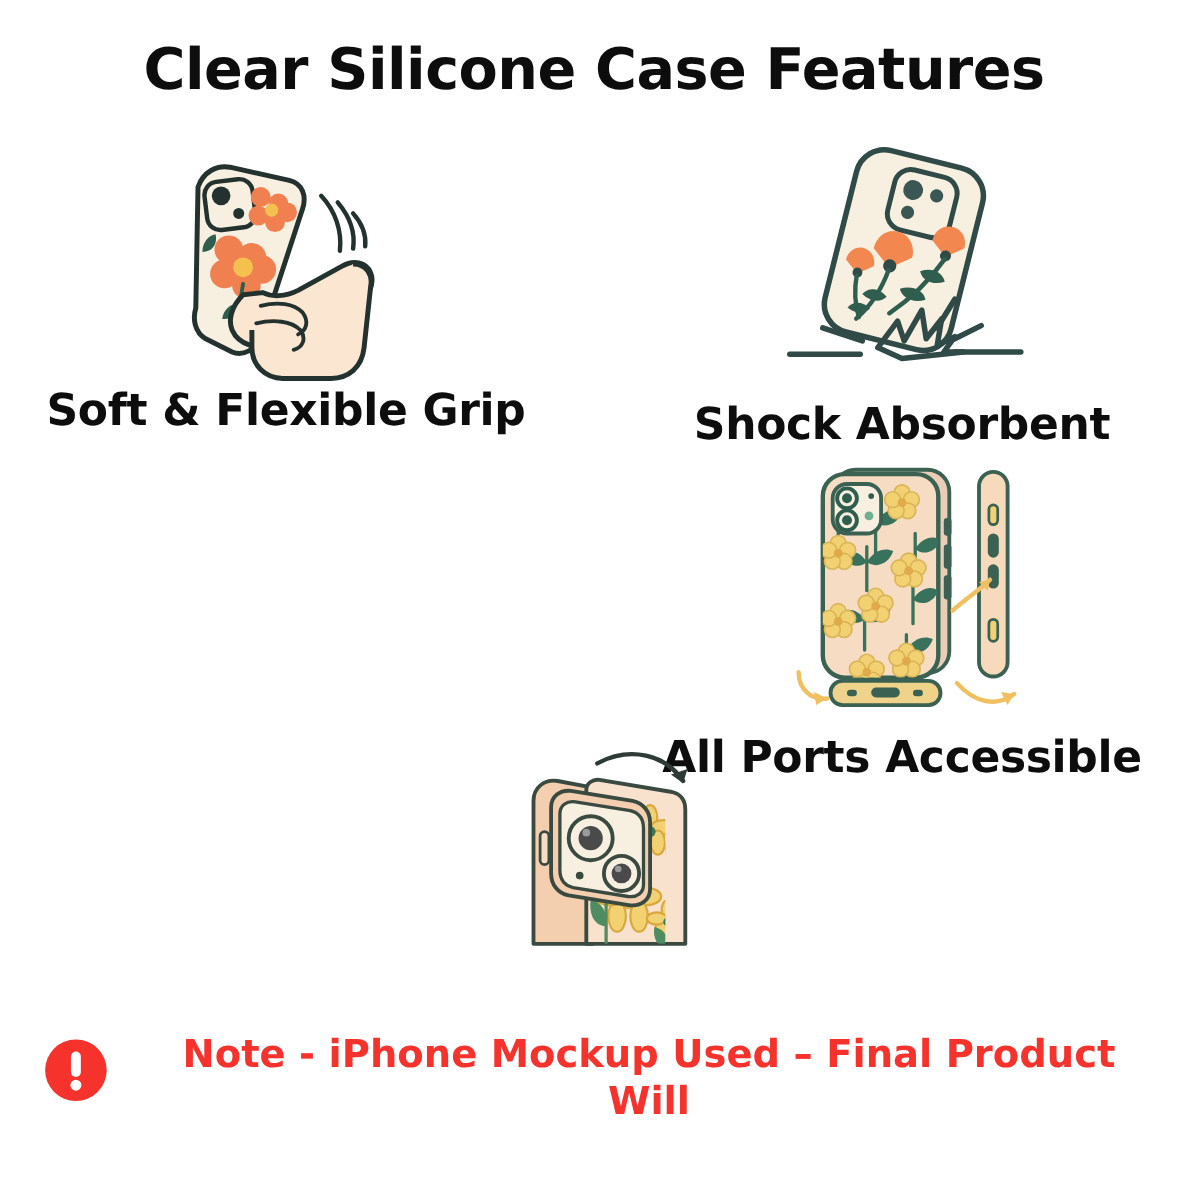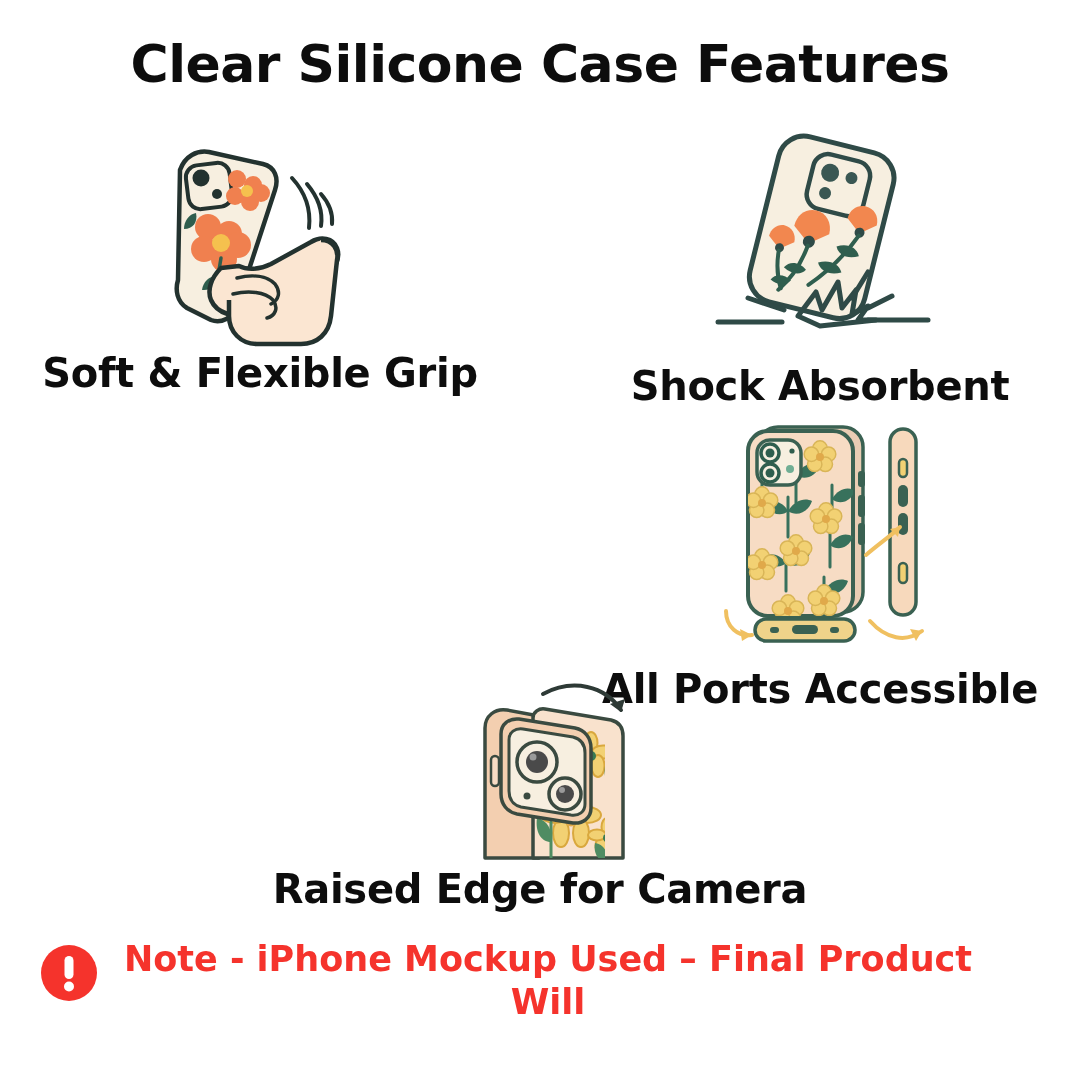--- a/index.html
+++ b/index.html
@@ -33,21 +33,21 @@
   .lbl-slim  {left:0;   top:652px; width:520px;}
   .lbl-ports {left:560px;top:648px; width:520px;margin-top:18px;}
   .lbl-camera{left:180px;top:866px; width:720px;}
 
   .art{position:absolute;}
   .art svg{display:block;}
 
   
   .note-wrap{
     position:absolute;left:0;top:938px;width:1080px;
-    display:flex;align-items:flex-start;justify-content:flex-start;
+    display:flex;align-items:flex-start;justify-content:space-between;
     gap:0;padding:0 40px;box-sizing:border-box;
   }
   .note-icon{flex:0 0 auto;margin-top:6px;}
   .note-text{
     font-size:35px;font-weight:700;color:#f5332c;
     line-height:1.22;text-align:center;max-width:900px;
     font-family:"DejaVu Sans", sans-serif;
   }
   .note-line{display:block;}
 </style>
@@ -317,21 +317,20 @@
       <circle cx="78" cy="85" r="3.5" fill="#9a9a9a"></circle>
       <circle cx="110" cy="122" r="16" fill="#f7efe0" stroke="#3a4a40" stroke-width="3.5"></circle>
       <circle cx="110" cy="122" r="9" fill="#4a4a4a"></circle>
       <circle cx="107" cy="118" r="3" fill="#9a9a9a"></circle>
       <circle cx="72" cy="124" r="3.5" fill="#3a4a40"></circle>
 
       <path d="M88 22 C118 6 150 14 166 38" fill="none" stroke="#2e3a36" stroke-width="4" stroke-linecap="round"></path>
       <path d="M166 40 L155 32 L170 27 Z" fill="#2e3a36"></path>
     </svg>
   </div>
-  <div class="feature-label lbl-camera">Raised Edge for Camera</div>
 
   <div class="note-wrap">
     <div class="note-icon">
       <svg width="58" height="58" viewBox="0 0 58 58">
         <circle cx="29" cy="29" r="28" fill="#f5332c"></circle>
         <rect x="24.5" y="12" width="9" height="23" rx="4.5" fill="#ffffff"></rect>
         <circle cx="29" cy="42.5" r="5" fill="#ffffff"></circle>
       </svg>
     </div>
     <div class="note-text">

